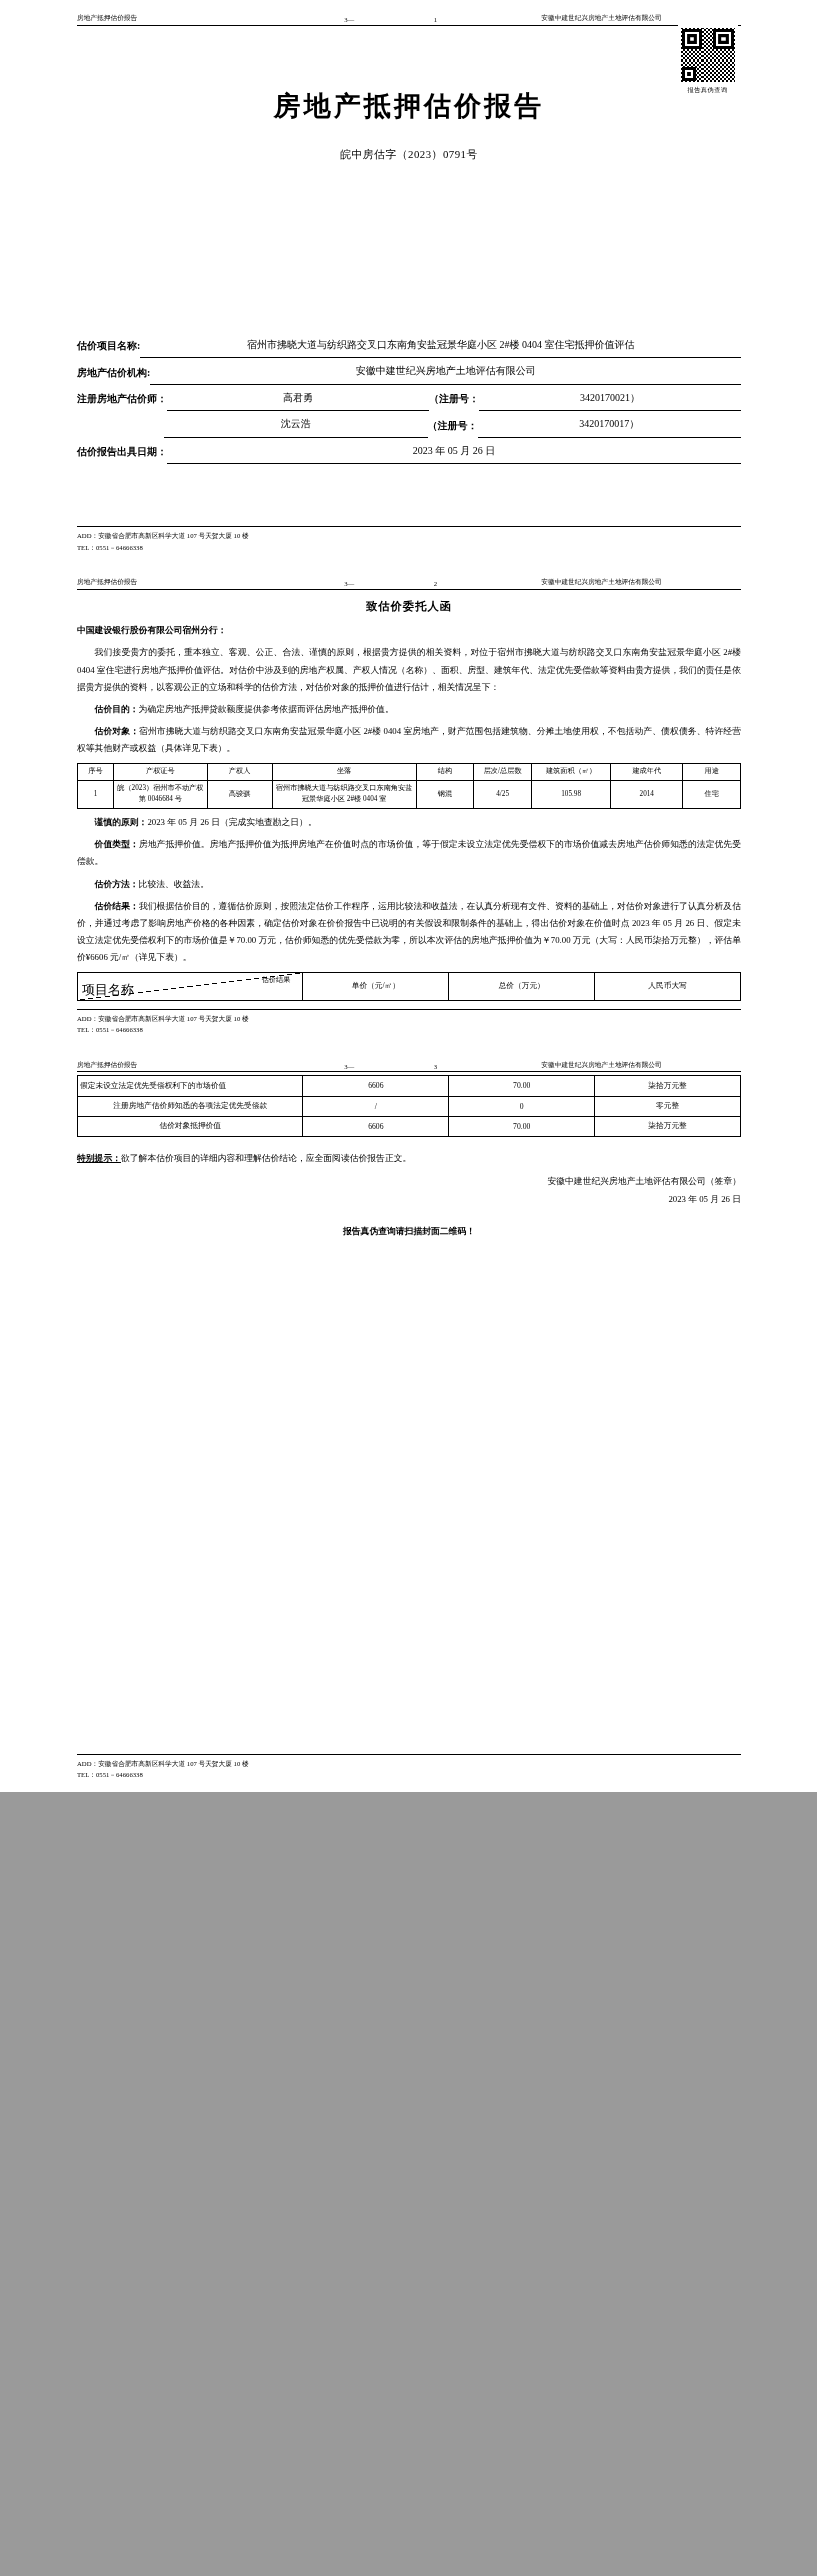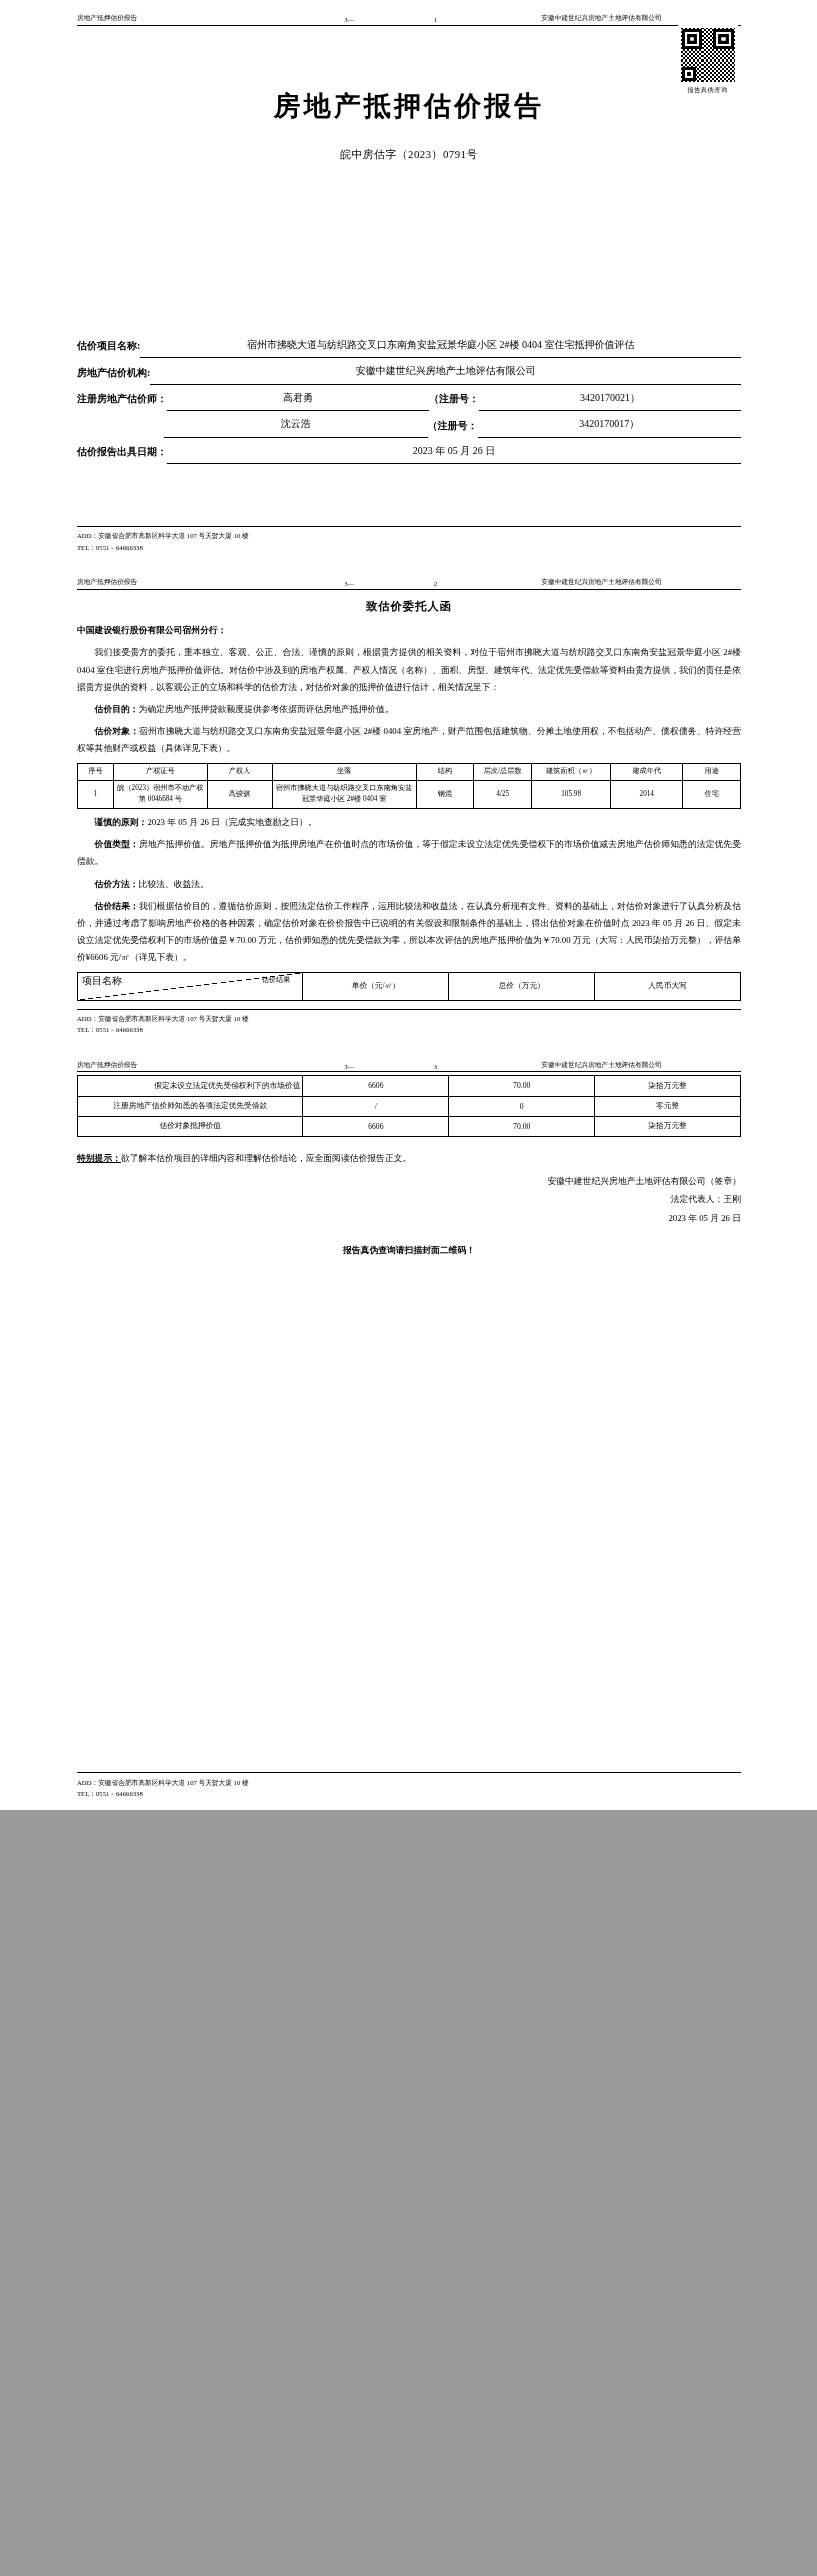--- a/index.html
+++ b/index.html
@@ -125,21 +125,21 @@
   table.tbl th, table.tbl td {
     border:0.5px solid #000;
     text-align:center;
     padding:2.6px 1.5px;
     line-height:1.5;
   }
   .tbl .h { font-weight:normal; }
   .result-tbl { border-collapse:collapse; width:100%; font-size:7.7px; margin:3.1px 0 0 0;}
   .result-tbl td, .result-tbl th { border:0.5px solid #000; text-align:center; padding:4.6px 2.1px;}
   .diag-cell { position:relative; height:28px; padding:0 !important;}
-  .diag-cell .l1 { position:absolute; left:4.1px; bottom:12px; font-size:10px;}
+  .diag-cell .l1 { position:absolute; left:4.1px; bottom:1px; font-size:13px;}
   .diag-cell .l2 { position:absolute; right:12px; top:2.1px; font-size:7.2px;}
   .diag-cell .line {
     position:absolute; left:0; top:0; width:100%; height:100%;
     background:linear-gradient(to bottom right, transparent calc(50% - 0.3px), #000 calc(50% - 0.3px), #000 calc(50% + 0.3px), transparent calc(50% + 0.3px));
   }
   .sign-block {
     margin-top:5px;
     text-align:right;
     font-size:8.8px;
     line-height:2.1;
@@ -296,21 +296,21 @@
     <div class="run-head">
       <div class="lft">房地产抵押估价报告</div>
       <div class="mid">3—</div>
       <div class="num">3</div>
       <div class="rgt">安徽中建世纪兴房地产土地评估有限公司</div>
     </div>
 
     <table class="result-tbl">
       <tbody>
           <tr>
-        <td style="width:34%;text-align:right">假定未设立法定优先受偿权利下的市场价值</td>
+        <td style="width:34%;text-align:left">假定未设立法定优先受偿权利下的市场价值</td>
         <td style="width:22%">6606</td>
         <td style="width:22%">70.00</td>
         <td style="width:22%">柒拾万元整</td>
       </tr>
       <tr>
         <td>注册房地产估价师知悉的各项法定优先受偿款</td>
         <td>/</td>
         <td>0</td>
         <td>零元整</td>
       </tr>
@@ -322,21 +322,20 @@
       </tr>
     </tbody>
       </table>
 
     <div class="notice">
       <span class="bold">特别提示：</span><span>欲了解本估价项目的详细内容和理解估价结论，应全面阅读估价报告正文。</span>
     </div>
 
     <div class="sign-block">
       <div>安徽中建世纪兴房地产土地评估有限公司（签章）</div>
-      <div>法定代表人：王刚</div>
       <div>2023 年 05 月 26 日</div>
       <div class="cnt" style="font-weight:bold;margin-top:13.4px;">报告真伪查询请扫描封面二维码！</div>
     </div>
 
     <div class="spacer-xl"></div>
 
     <div class="page-foot-block">
       <div>ADD：安徽省合肥市高新区科学大道 107 号天贺大厦 10 楼</div>
       <div>TEL：0551－64666338</div>
     </div>

